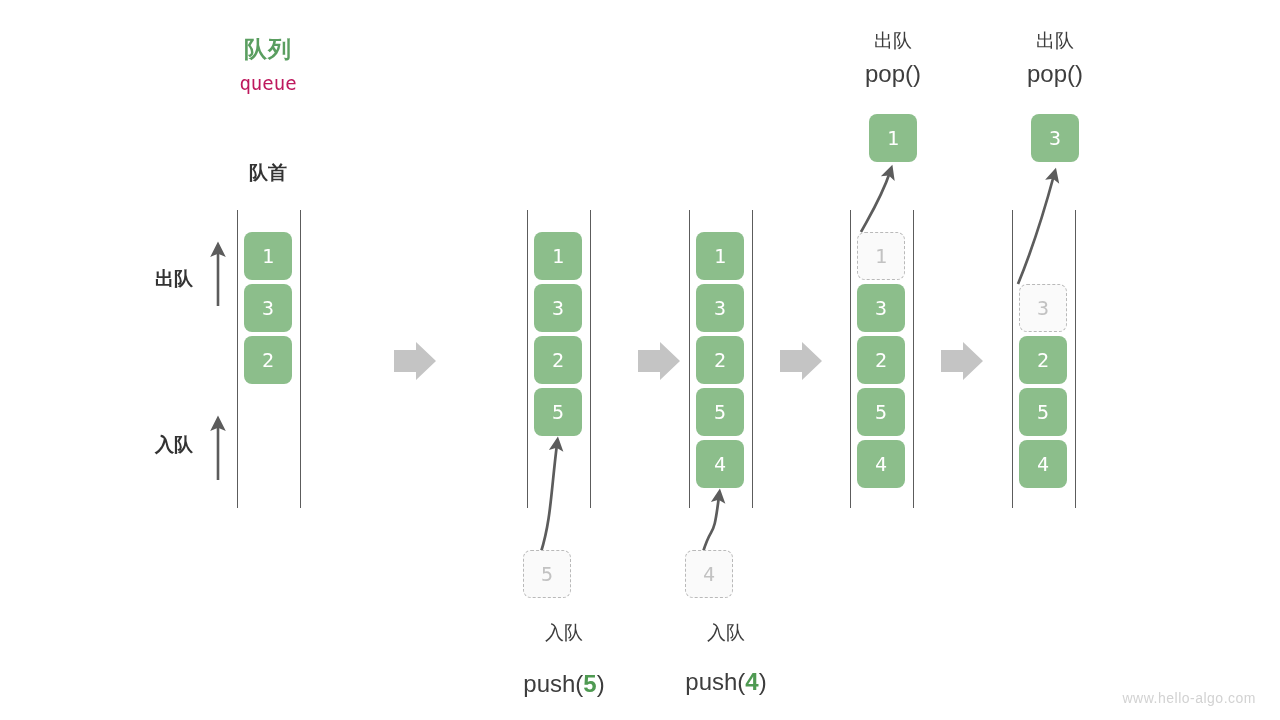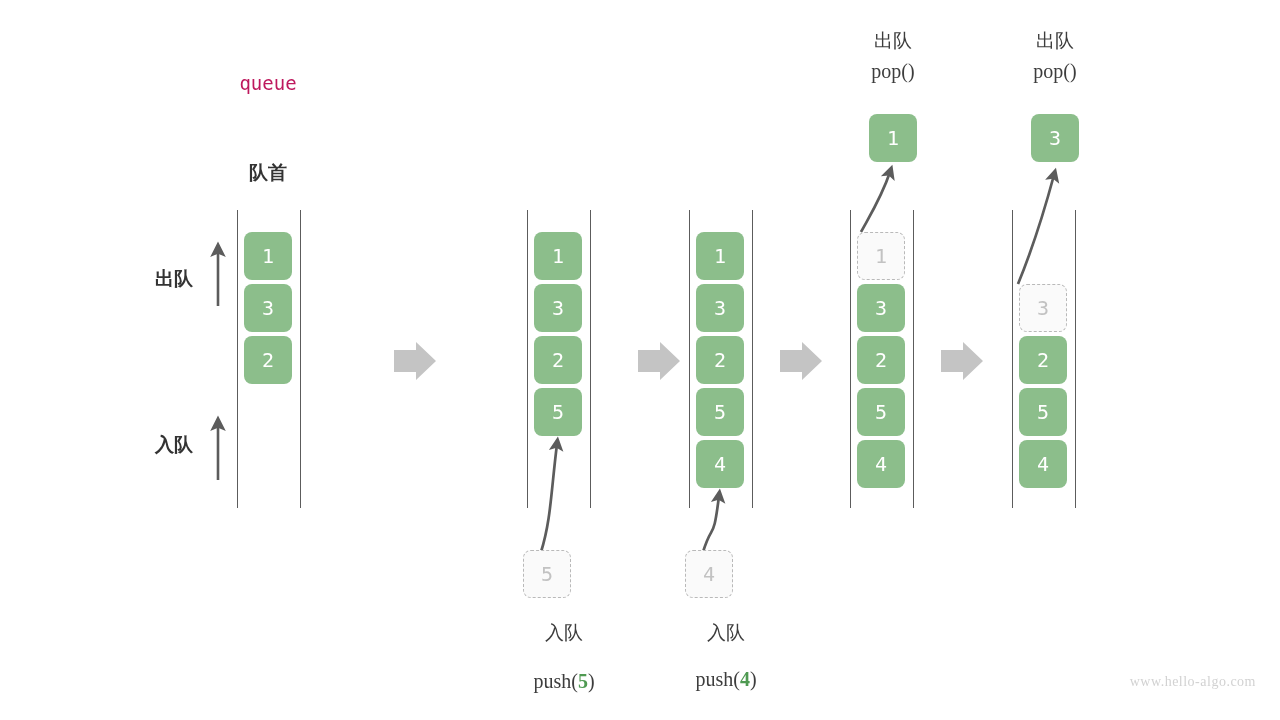--- a/index.html
+++ b/index.html
@@ -30,22 +30,22 @@
     font-size:19px;font-weight:bold;color:#333333;
     white-space:nowrap;text-align:center;
   }
 
   
   .op-cn{
     font-size:19px;color:#3d3d3d;text-align:center;white-space:nowrap;
     font-weight:normal;
   }
   .op-code{
-    font-family:Liberation Serif, serif;
-    font-size:20px;color:#3d3d3d;text-align:center;white-space:nowrap;
+    font-family:Liberation Sans, sans-serif;
+    font-size:24px;color:#3d3d3d;text-align:center;white-space:nowrap;
   }
   .op-code .arg{color:#4f9a52;font-weight:bold;}
 
   
   .rail{
     position:absolute;width:1.6px;background:#5c5c5c;
   }
 
   
   .cell{
@@ -60,32 +60,33 @@
     box-sizing:border-box;
   }
   .cell.ghost{
     background:#fafafa;
     border:1.6px dashed #b9b9b9;
     color:#c2c2c2;
   }
 
   
   .watermark{
-    position:absolute;right:24px;bottom:30px;
-    font-family:Liberation Serif, serif;
+    position:absolute;right:24px;bottom:14px;
+    font-family:Liberation Sans, sans-serif;
     font-size:14px;color:#d2d2d2;letter-spacing:.5px;white-space:nowrap;
   }
 
   svg.overlay{position:absolute;left:0;top:0;width:1280px;height:720px;pointer-events:none;}
 </style>
 </head>
 <body>
 
 <div class="stage">
 
+  <div class="abs title-cn" style="left:168px;top:34px;width:200px;">队列</div>
   <div class="abs title-en" style="left:168px;top:72px;width:200px;">queue</div>
 
   <div class="abs label-bold" style="left:168px;top:160px;width:200px;">队首</div>
   <div class="abs label-bold" style="left:145px;top:266px;width:58px;">出队</div>
   <div class="abs label-bold" style="left:145px;top:432px;width:58px;">入队</div>
 
   <svg class="overlay" viewBox="0 0 1280 720">
     <defs>
       <marker id="ah" markerWidth="7" markerHeight="7" refX="3.1" refY="3.4" orient="auto" markerUnits="strokeWidth">
         <path d="M0.4,0.4 L6.4,3.4 L0.4,6.4 L1.7,3.4 Z" fill="#5c5c5c"></path>

